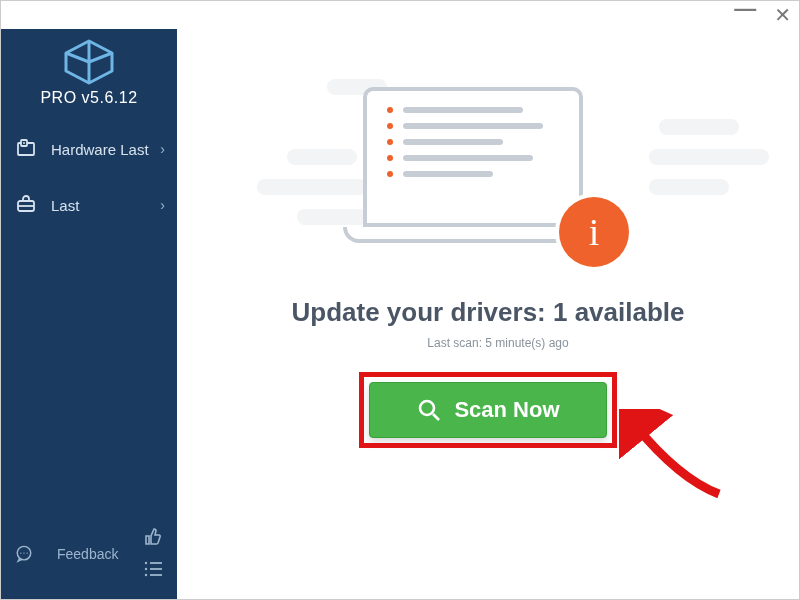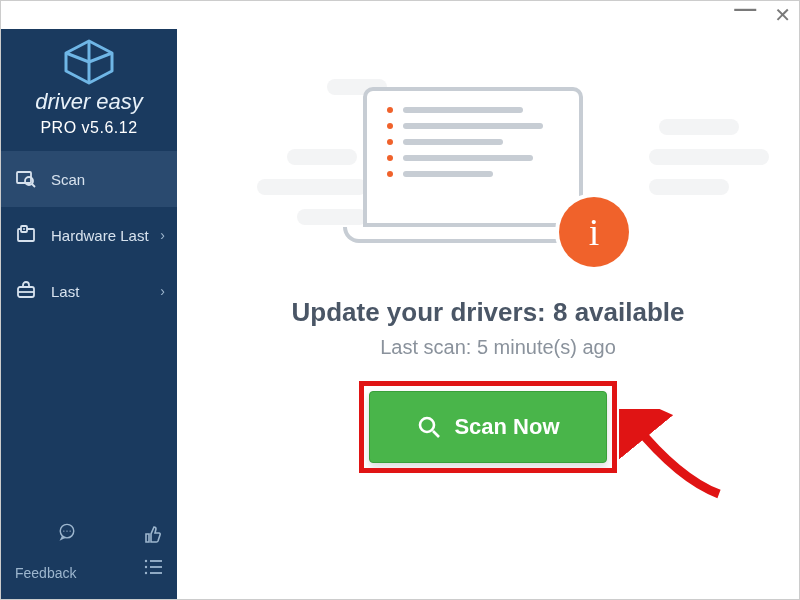--- a/index.html
+++ b/index.html
@@ -12,43 +12,43 @@
   .logo-area { display: flex; flex-direction: column; align-items: center; padding: 10px 0 14px 0; }
   .logo-mark svg { display: block; }
   .logo-text { font-style: italic; font-size: 22px; color: #e8f1f9; margin-top: 4px; }
   .logo-sub { font-size: 16px; color: #ffffff; margin-top: 4px; letter-spacing: .5px; }
   .nav { display: flex; flex-direction: column; }
   .nav-item { height: 56px; display: flex; align-items: center; padding: 0 14px; color: #d7e2ee; font-size: 15px; cursor: pointer; position: relative; }
   .nav-item .ico { width: 22px; margin-right: 14px; display: flex; align-items: center; justify-content: center; }
   .nav-item.active { background: #2a4a6f; }
   .nav-item .chev { position: absolute; right: 12px; color: #9db6ce; font-size: 14px; }
   .sidebar-bottom { margin-top: auto; display: flex; align-items: center; padding: 10px 14px 18px 14px; gap: 14px; color: #9db6ce; }
-  .feedback { display: flex; align-items: flex-end; gap: 24px; font-size: 14px; cursor: pointer; flex-direction: column; }
+  .feedback { display: flex; align-items: center; gap: 24px; font-size: 14px; cursor: pointer; }
   .side-right-icons { margin-left: auto; display: flex; flex-direction: column; align-items: center; gap: 10px; }
 
   .main { flex: 1; position: relative; display: flex; flex-direction: column; align-items: center; background: #fff; }
   .clouds { position: absolute; inset: 0; pointer-events: none; }
   .cloud { position: absolute; background: #f3f4f5; border-radius: 20px; height: 16px; }
 
   .illus { margin-top: 58px; position: relative; width: 270px; height: 190px; }
   .laptop { position: absolute; left: 10px; top: 0; width: 220px; }
   .screen { width: 220px; height: 140px; border: 4px solid #c7cdd4; border-radius: 10px 10px 0 0; background: #fff; padding: 16px 20px; }
   .line { height: 6px; border-radius: 3px; margin-bottom: 10px; display: flex; align-items: center; }
   .dot { width: 6px; height: 6px; border-radius: 3px; background: #f0622b; margin-right: 10px; flex: 0 0 auto; }
   .bar { height: 6px; border-radius: 3px; background: #c7cdd4; }
   .base { width: 260px; height: 16px; margin-left: -20px; border: 4px solid #c7cdd4; border-top: none; border-radius: 0 0 20px 20px; background: #fff; }
   .info-badge { position: absolute; right: -6px; bottom: 10px; width: 70px; height: 70px; border-radius: 50%; background: #f0622b; display: flex; align-items: center; justify-content: center; box-shadow: 0 0 0 4px #fff; }
   .info-badge span { color: #fff; font-size: 38px; font-family: Georgia, serif; }
 
   .headline { margin-top: 20px; font-size: 26px; font-weight: 700; color: #4a5666; }
-  .subline { margin-top: 8px; font-size: 20px; color: #8a929c; margin-left: 20px; }
+  .subline { margin-top: 8px; font-size: 12px; color: #8a929c; margin-left: 20px; }
 
   .scan-wrap { margin-top: 22px; position: relative; padding: 10px; }
   .red-box { position: absolute; inset: 0; border: 5px solid #e01414; pointer-events: none; }
-  .scan-btn { width: 238px; height: 72px; background: #49b54a; border: 1px solid #39a03a; color: #fff; font-size: 22px; font-weight: 600; border-radius: 4px; cursor: pointer; display: flex; align-items: center; justify-content: center; gap: 12px; box-shadow: 0 4px 8px rgba(0,0,0,.15); }
+  .scan-btn { width: 238px; height: 56px; background: #49b54a; border: 1px solid #39a03a; color: #fff; font-size: 22px; font-weight: 600; border-radius: 4px; cursor: pointer; display: flex; align-items: center; justify-content: center; gap: 12px; box-shadow: 0 4px 8px rgba(0,0,0,.15); }
   .scan-btn .mag { width: 26px; height: 26px; }
 
   .arrow { position: absolute; right: 70px; bottom: 100px; width: 110px; height: 90px; pointer-events: none; }
 </style>
 </head>
 <body>
 
 <div class="window">
 
   <div class="titlebar">
@@ -60,35 +60,24 @@
     <div class="sidebar">
       <div class="logo-area">
         <div class="logo-mark">
           <svg width="54" height="46" viewBox="0 0 54 46">
             <polygon points="27,2 50,14 50,32 27,44 4,32 4,14" fill="none" stroke="#6fb6e6" stroke-width="3" stroke-linejoin="round"></polygon>
             <polyline points="27,2 27,23 50,14" fill="none" stroke="#6fb6e6" stroke-width="3" stroke-linejoin="round"></polyline>
             <polyline points="27,23 4,14" fill="none" stroke="#6fb6e6" stroke-width="3"></polyline>
             <polyline points="27,23 27,44" fill="none" stroke="#6fb6e6" stroke-width="3"></polyline>
           </svg>
         </div>
-        <div class="logo-text">driver easy</div>
         <div class="logo-sub">PRO v5.6.12</div>
       </div>
 
       <div class="nav">
-        <div class="nav-item active">
-          <span class="ico">
-            <svg width="20" height="20" viewBox="0 0 20 20" stroke="#d7e2ee" fill="none" stroke-width="1.8">
-              <rect x="1" y="3" width="14" height="11" rx="1"></rect>
-              <circle cx="13" cy="12" r="4"></circle>
-              <line x1="16" y1="15" x2="19" y2="18"></line>
-            </svg>
-          </span>
-          <span>Scan</span>
-        </div>
         <div class="nav-item">
           <span class="ico">
             <svg width="20" height="20" viewBox="0 0 20 20" stroke="#d7e2ee" fill="none" stroke-width="1.8">
               <rect x="2" y="4" width="16" height="12" rx="1"></rect>
               <rect x="5" y="1" width="6" height="6" rx="1" fill="#1a3a5f"></rect>
               <circle cx="8" cy="4" r="1" fill="#d7e2ee" stroke="none"></circle>
             </svg>
           </span>
           <span>Hardware Last</span>
           <span class="chev">›</span>
@@ -172,21 +161,21 @@
                 <span class="bar" style="width:90px;"></span>
               </div>
           </div>
           <div class="base"></div>
         </div>
         <div class="info-badge">
             <span>i</span>
           </div>
       </div>
 
-      <div class="headline">Update your drivers: 8 available</div>
+      <div class="headline">Update your drivers: 1 available</div>
       <div class="subline">Last scan: 5 minute(s) ago</div>
 
       <div class="scan-wrap">
         <div class="red-box"></div>
         <button class="scan-btn">
           <span class="mag">
             <svg width="26" height="26" viewBox="0 0 26 26" stroke="#fff" fill="none" stroke-width="2.6">
               <circle cx="11" cy="11" r="7"></circle>
               <line x1="17" y1="17" x2="23" y2="23"></line>
             </svg>

